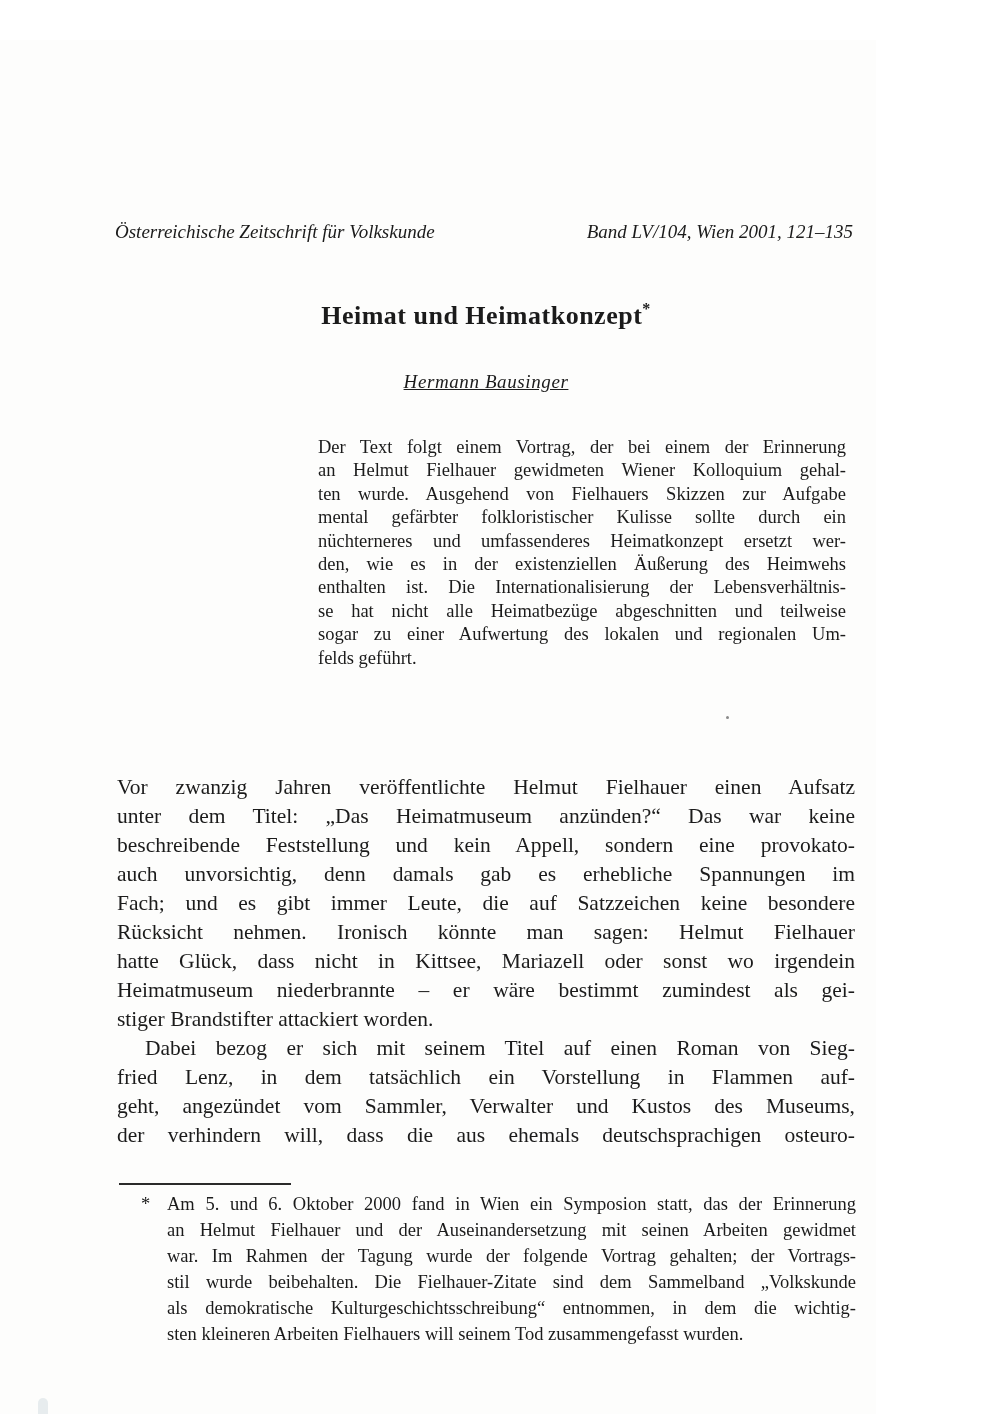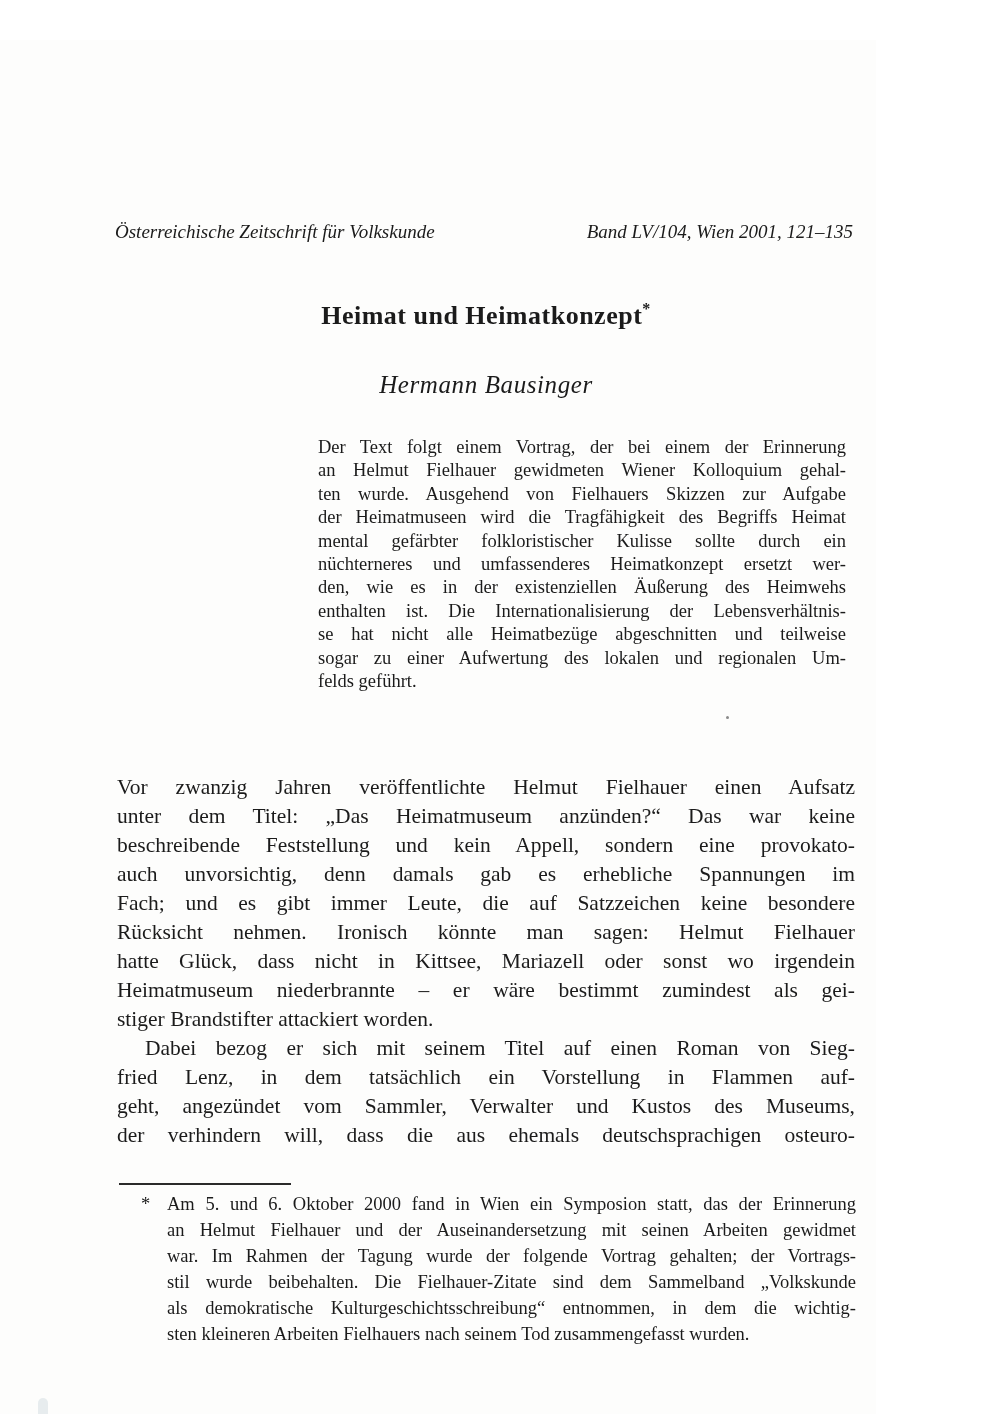--- a/index.html
+++ b/index.html
@@ -51,22 +51,23 @@
     line-height: 0;
     font-weight: bold;
   }
   .author {
     position: absolute;
     top: 331px;
     left: 115px;
     width: 742px;
     text-align: center;
     font-style: italic;
-    font-size: 25px;
+    font-size: 19px;
     letter-spacing: 0.6px;
+    text-decoration: underline;
   }
 
   
   .abstract {
     position: absolute;
     top: 396px;
     left: 318px;
     width: 528px;
     font-size: 18.5px;
     line-height: 23.4px;
@@ -152,21 +153,20 @@
   </div>
 
   <h1 class="title"><span>Heimat und Heimatkonzept</span><span class="fnmark">*</span></h1>
 
   <div class="author">Hermann Bausinger</div>
 
   <div class="abstract">
       <div class="line">Der Text folgt einem Vortrag, der bei einem der Erinnerung</div>
       <div class="line">an Helmut Fielhauer gewidmeten Wiener Kolloquium gehal-</div>
       <div class="line">ten wurde. Ausgehend von Fielhauers Skizzen zur Aufgabe</div>
-      <div class="line">der Heimatmuseen wird die Tragfähigkeit des Begriffs Heimat</div>
       <div class="line">mental gefärbter folkloristischer Kulisse sollte durch ein</div>
       <div class="line">nüchterneres und umfassenderes Heimatkonzept ersetzt wer-</div>
       <div class="line">den, wie es in der existenziellen Äußerung des Heimwehs</div>
       <div class="line">enthalten ist. Die Internationalisierung der Lebensverhältnis-</div>
       <div class="line">se hat nicht alle Heimatbezüge abgeschnitten und teilweise</div>
       <div class="line">sogar zu einer Aufwertung des lokalen und regionalen Um-</div>
       <div class="line flush">felds geführt.</div>
     </div>
 
   <div class="body-text">
@@ -192,21 +192,21 @@
   <div class="fn-rule"></div>
 
   <div class="footnote">
     <span class="fn-marker">*</span>
     <div class="fn-text">
         <div class="line">Am 5. und 6. Oktober 2000 fand in Wien ein Symposion statt, das der Erinnerung</div>
         <div class="line">an Helmut Fielhauer und der Auseinandersetzung mit seinen Arbeiten gewidmet</div>
         <div class="line">war. Im Rahmen der Tagung wurde der folgende Vortrag gehalten; der Vortrags-</div>
         <div class="line">stil wurde beibehalten. Die Fielhauer-Zitate sind dem Sammelband „Volkskunde</div>
         <div class="line">als demokratische Kulturgeschichtsschreibung“ entnommen, in dem die wichtig-</div>
-        <div class="line flush">sten kleineren Arbeiten Fielhauers nach seinem Tod zusammengefasst wurden.</div>
+        <div class="line flush">sten kleineren Arbeiten Fielhauers will seinem Tod zusammengefasst wurden.</div>
       </div>
   </div>
 
   <div class="speck"></div>
   <div class="smudge smudge-a"></div>
   <div class="smudge smudge-b"></div>
 
 </div>
 
 </body></html>

